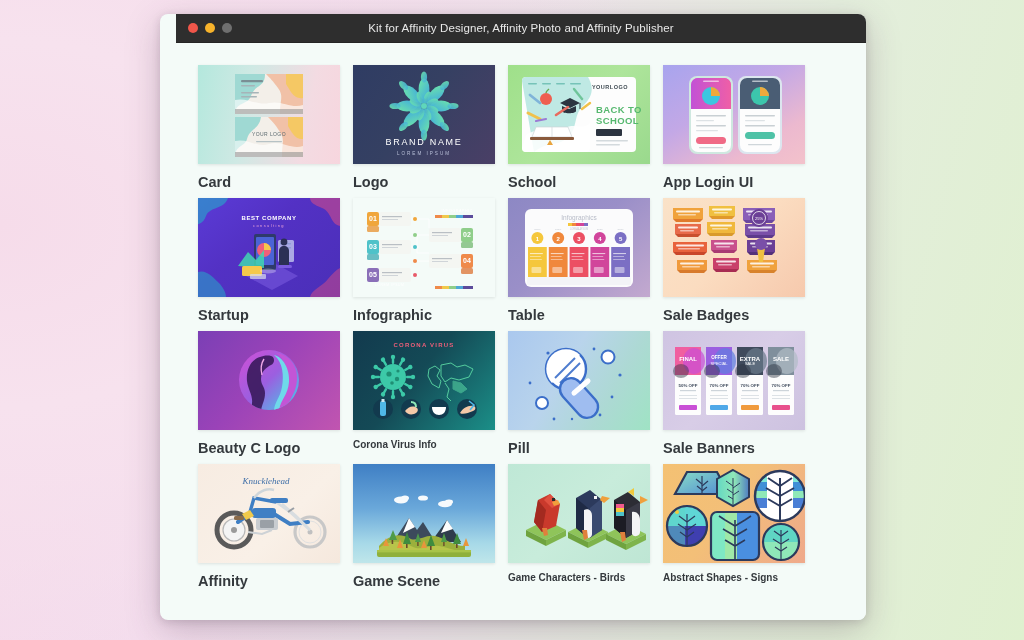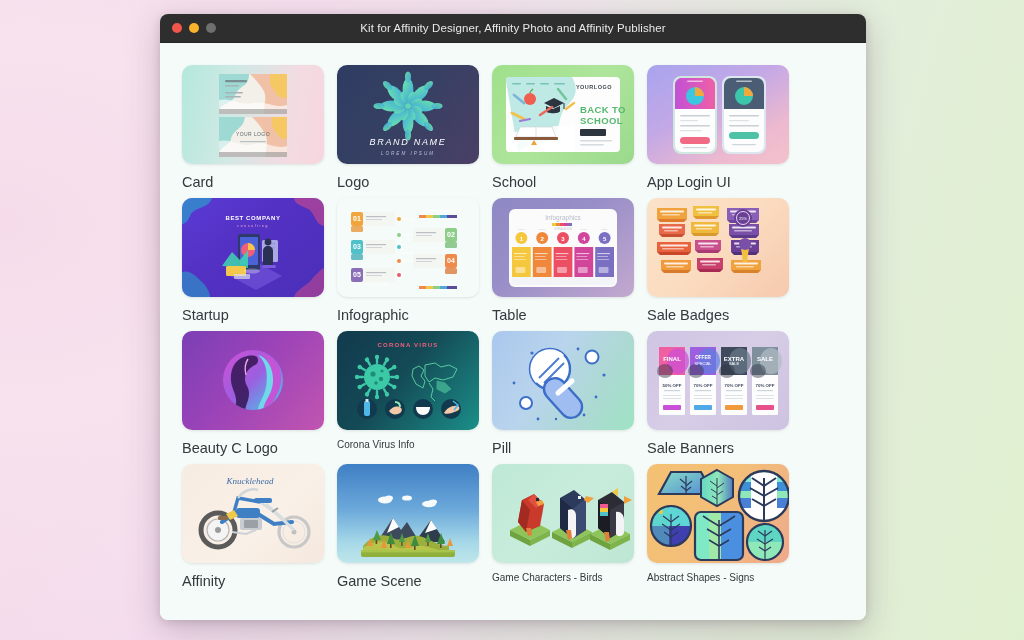--- a/index.html
+++ b/index.html
@@ -15,20 +15,21 @@
   
   .window {
     position: absolute;
     left: 160px; top: 14px;
     width: 706px; height: 606px;
     border-radius: 8px;
     overflow: hidden;
     box-shadow: 0 10px 34px rgba(90,60,90,0.28), 0 2px 8px rgba(80,60,80,0.18);
     display: flex; flex-direction: column;
     background: #f4fbf8;
+    padding-left: 16px;
   }
   .titlebar {
     height: 29px; flex: 0 0 29px;
     background: #2e2e2e;
     display: flex; align-items: center;
     position: relative;
     border-bottom: 1px solid #252525;
   }
   .traffic { display: flex; gap: 7px; padding-left: 12px; }
   .dot { width: 10px; height: 10px; border-radius: 50%; }
@@ -49,50 +50,51 @@
   }
   .grid {
     display: grid;
     grid-template-columns: repeat(4, 142px);
     column-gap: 13px;
     row-gap: 7px;
   }
   .cell { width: 142px; cursor: pointer; }
   .thumb {
     width: 142px; height: 99px;
-    border-radius: 10px;
+    border-radius: 0;
     overflow: hidden;
     position: relative;
     box-shadow: 0 1px 3px rgba(0,0,0,0.10);
   }
   .label {
     margin-top: 9px;
     font-size: 14.5px;
     color: #34393d;
     line-height: 1.25;
     white-space: nowrap;
+    font-weight: bold;
   }
   .label.small { font-size: 10px; }
 
   .statusbar {
     flex: 0 0 27px; height: 27px;
     background: #2e2e2e;
     color: #e4e4e4;
     font-size: 11.5px;
     display: flex; align-items: center; justify-content: center;
   }
 
   
   .art { position: absolute; inset: 0; }
   svg.art { display: block; }
 
   
   .t-card { background: linear-gradient(100deg,#b4e8dd 0%,#cfe9e4 35%,#f3dbe2 75%,#f7d6de 100%); }
   
-  .t-logo { background: linear-gradient(125deg,#2f3c63 0%,#354062 45%,#4a3f66 100%); font-style: italic; }
+  .t-logo { background: linear-gradient(125deg,#2f3c63 0%,#354062 45%,#4a3f66 100%); }
   
   .t-school { background: linear-gradient(135deg,#9fe08a 0%,#aee59b 50%,#9ad98d 100%); }
   
   .t-app { background: linear-gradient(150deg,#a8a4ee 0%,#c3a8e6 40%,#ecb9cf 75%,#f3c2cb 100%); }
   
   .t-startup { background: linear-gradient(140deg,#5b3bd6 0%,#5331c4 40%,#4a2fb8 100%); }
   
   .t-table { background: linear-gradient(140deg,#8d88c4 0%,#9a8fc8 45%,#c3a9cf 100%); }
   
   .t-badges { background: linear-gradient(135deg,#fae2c8 0%,#fbdcc0 50%,#f6c9ad 100%); }

